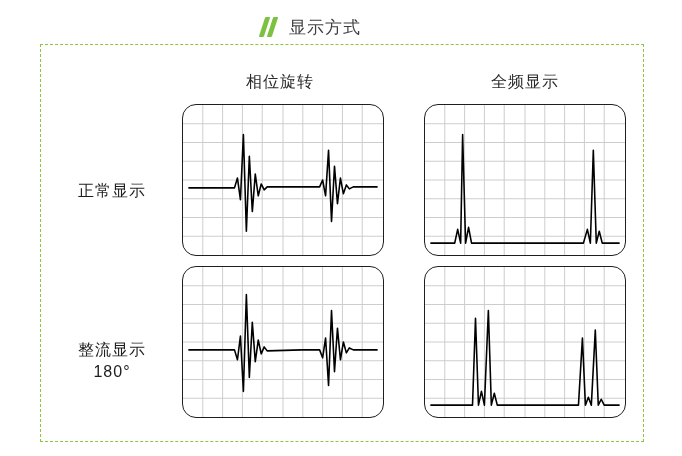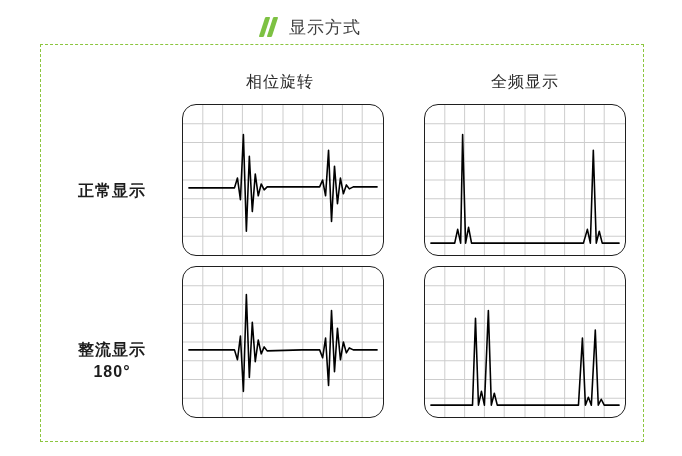--- a/index.html
+++ b/index.html
@@ -74,21 +74,21 @@
     text-align: center;
     width: 180px;
   }
   .col-head.c1 { left: 190px; top: 72px; }
   .col-head.c2 { left: 435px; top: 72px; }
 
   
   .row-label {
     position: absolute;
     font-size: 16px;
-    font-weight: bold;
+    font-weight: normal;
     color: #1d1d1d;
     letter-spacing: 1px;
     text-align: center;
     width: 140px;
     line-height: 22px;
   }
   .row-label.r1 { left: 42px; top: 180px; }
   .row-label.r2 { left: 42px; top: 339px; }
   .row-label .sup {
     font-size: 16px;

